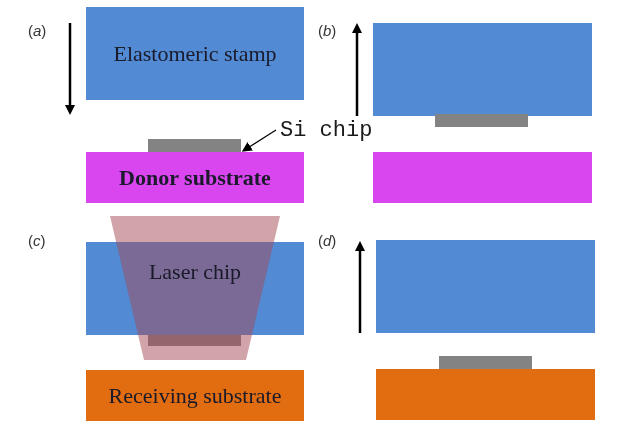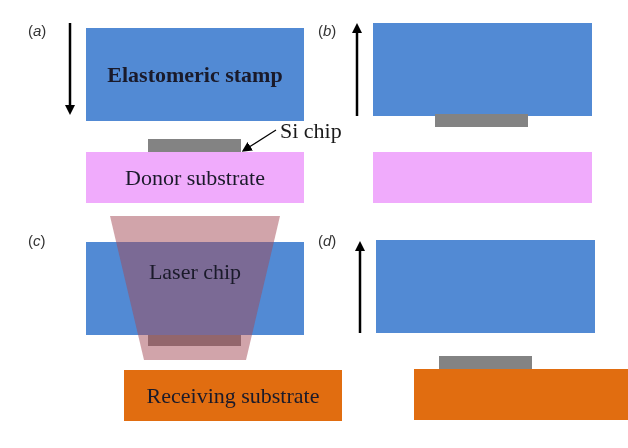--- a/index.html
+++ b/index.html
@@ -1,38 +1,38 @@
 <!DOCTYPE html>
 <html><head>
 <meta charset="utf-8">
 <style>
   html, body { margin: 0; padding: 0; background: #ffffff; }
   body { width: 628px; height: 448px; position: relative; overflow: hidden; font-family: "Liberation Serif", serif; }
   .abs { position: absolute; }
   .panel-label { font-family: "Liberation Sans", sans-serif; font-size: 15px; color: #333; }
   .panel-label i { font-style: italic; }
   .stamp { background: #528ad4; }
-  .donor { background: #f0abfc; }
-  .recv { background: #e16d10; margin-left: 38px; }
+  .donor { background: #d946ef; font-weight: bold; }
+  .recv { background: #e16d10; }
   .chip { background: #838383; }
   .block-text { display: flex; align-items: center; justify-content: center; font-size: 22px; color: #1a1a2a; }
   svg { position: absolute; left: 0; top: 0; overflow: visible; }
 </style>
 </head>
 <body>
 
 <div class="abs panel-label" style="left:28px;top:22px;"><span>(</span><i>a</i><span>)</span></div>
-<div class="abs stamp block-text" style="left:86px;top:28px;width:218px;height:93px;font-weight:bold;">
+<div class="abs stamp block-text" style="left:86px;top:7px;width:218px;height:93px;">
     <span>Elastomeric stamp</span>
   </div>
 <div class="abs chip" style="left:148px;top:139px;width:93px;height:13px;"></div>
 <div class="abs donor block-text" style="left:86px;top:152px;width:218px;height:51px;">
     <span>Donor substrate</span>
   </div>
-<div class="abs" style="left:280px;top:118px;font-size:22px;color:#1a1a1a;">Si chip</div>
+<div class="abs" style="left:280px;top:118px;font-size:22px;color:#1a1a1a;font-family:Liberation Mono, monospace;">Si chip</div>
 
 <div class="abs panel-label" style="left:318px;top:22px;"><span>(</span><i>b</i><span>)</span></div>
 <div class="abs stamp" style="left:373px;top:23px;width:219px;height:93px;"></div>
 <div class="abs chip" style="left:435px;top:114px;width:93px;height:13px;"></div>
 <div class="abs donor" style="left:373px;top:152px;width:219px;height:51px;"></div>
 
 <div class="abs panel-label" style="left:28px;top:232px;"><span>(</span><i>c</i><span>)</span></div>
 <div class="abs stamp" style="left:86px;top:242px;width:218px;height:93px;"></div>
 <div class="abs" style="left:148px;top:335px;width:93px;height:11px;background:#838383;"></div>
 <svg width="628" height="448">

